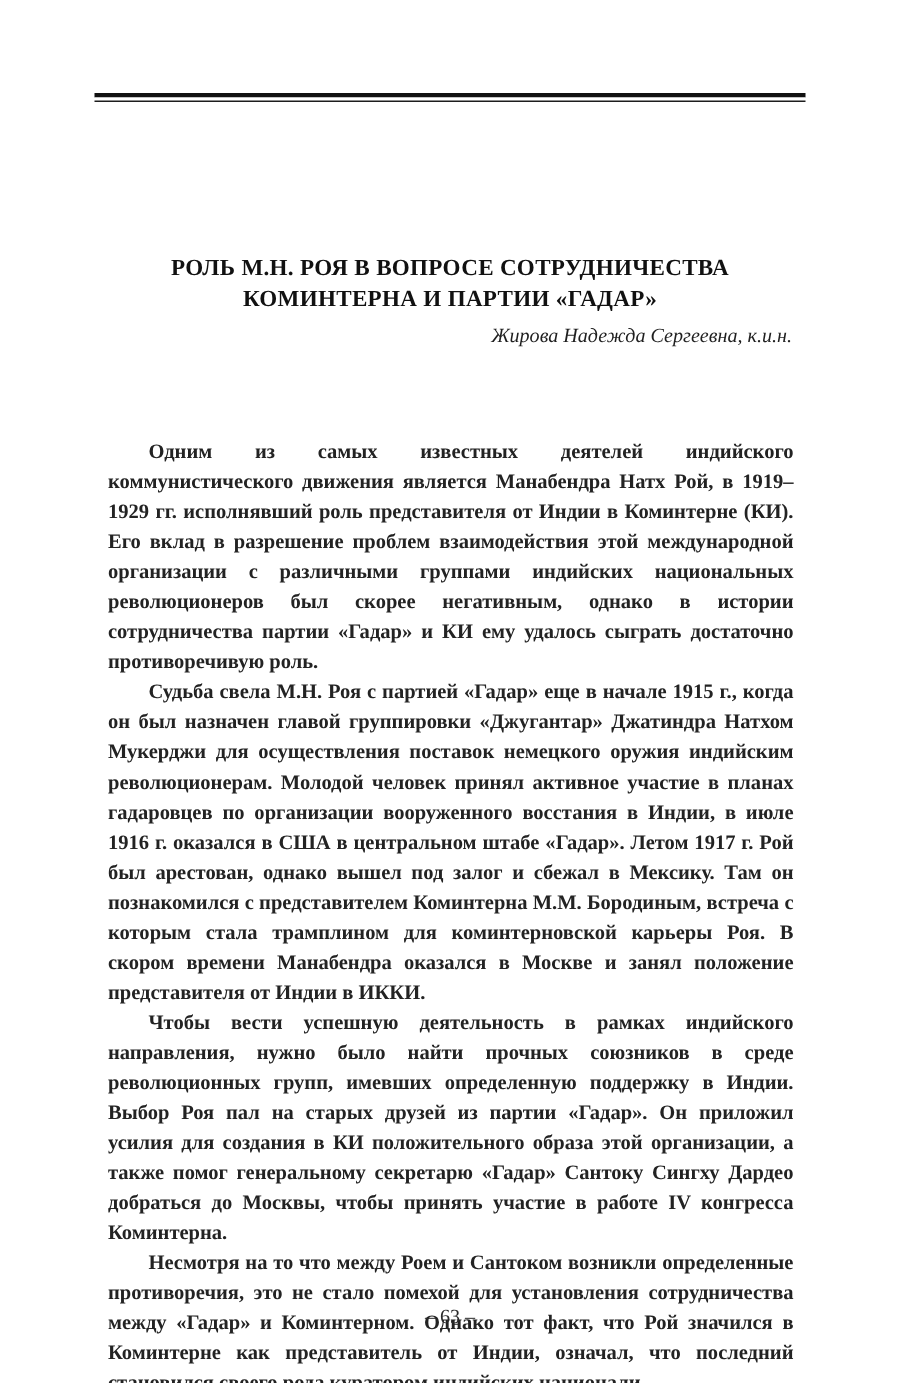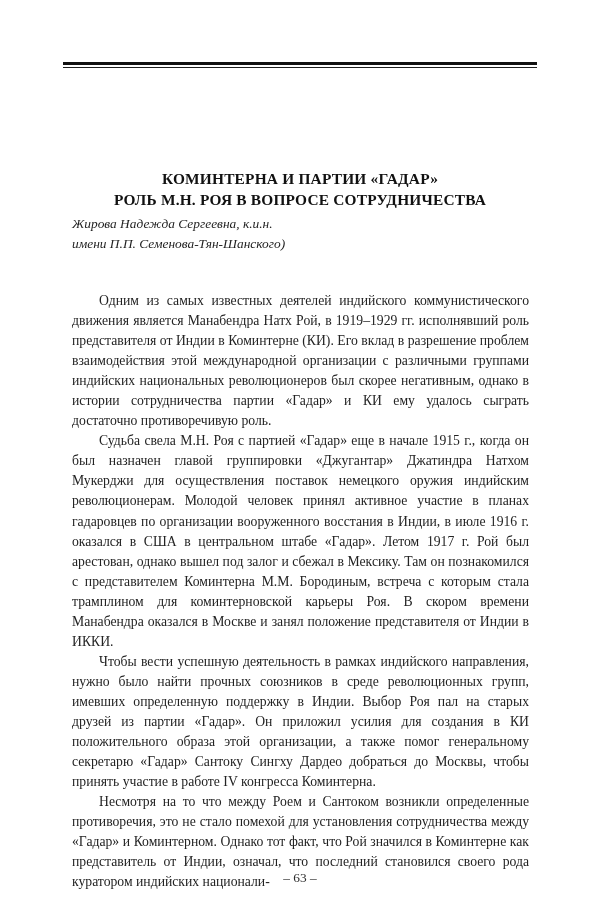--- a/index.html
+++ b/index.html
@@ -60,21 +60,21 @@
     display: block;
     white-space: nowrap;
   }
 
   
   .author-block {
     position: absolute;
     left: 72px;
     top: 214px;
     width: 456px;
-    text-align: left;
+    text-align: right;
     font-style: italic;
     font-size: 13.4px;
     line-height: 19.5px;
     color: #1f1f1f;
   }
   .author-block .aline {
     display: block;
     white-space: nowrap;
   }
 
@@ -87,20 +87,21 @@
     font-size: 13.7px;
     line-height: 20.05px;
     text-align: justify;
     text-justify: inter-word;
     color: #232323;
   }
   .body-text p {
     margin: 0;
     text-indent: 27px;
     hyphens: manual;
+    font-weight: bold;
   }
 
   
   .folio {
     position: absolute;
     left: 0;
     top: 870px;
     width: 600px;
     text-align: center;
     font-size: 13.4px;
@@ -113,27 +114,26 @@
 
 <div class="page">
 
   <div class="rule-block">
     <div class="rule-thick"></div>
     <div class="rule-gap"></div>
     <div class="rule-thin"></div>
   </div>
 
   <h1 class="title">
+    <span class="tline">РОЛЬ М.Н. РОЯ В ВОПРОСЕ СОТРУДНИЧЕСТВА</span>
     <span class="tline">КОМИНТЕРНА И ПАРТИИ «ГАДАР»</span>
-    <span class="tline">РОЛЬ М.Н. РОЯ В ВОПРОСЕ СОТРУДНИЧЕСТВА</span>
   </h1>
 
   <div class="author-block">
     <span class="aline">Жирова Надежда Сергеевна, к.и.н.</span>
-    <span class="aline">имени П.П. Семенова-Тян-Шанского)</span>
   </div>
 
   <div class="body-text">
     <p>Одним из самых известных деятелей индийского коммунистического движения является Манабендра Натх Рой, в 1919–1929 гг. исполнявший роль представителя от Индии в Коминтерне (КИ). Его вклад в разрешение проблем взаимодействия этой международной организации с различными группами индийских национальных революционеров был скорее негативным, однако в истории сотрудничества партии «Гадар» и КИ ему удалось сыграть достаточно противоречивую роль.</p>
     <p>Судьба свела М.Н. Роя с партией «Гадар» еще в начале 1915 г., когда он был назначен главой группировки «Джугантар» Джатиндра Натхом Мукерджи для осуществления поставок немецкого оружия индийским революционерам. Молодой человек принял активное участие в планах гадаровцев по организации вооруженного восстания в Индии, в июле 1916 г. оказался в США в центральном штабе «Гадар». Летом 1917 г. Рой был арестован, однако вышел под залог и сбежал в Мексику. Там он познакомился с представителем Коминтерна М.М. Бородиным, встреча с которым стала трамплином для коминтерновской карьеры Роя. В скором времени Манабендра оказался в Москве и занял положение представителя от Индии в ИККИ.</p>
     <p>Чтобы вести успешную деятельность в рамках индийского направления, нужно было найти прочных союзников в среде революционных групп, имевших определенную поддержку в Индии. Выбор Роя пал на старых друзей из партии «Гадар». Он приложил усилия для создания в КИ положительного образа этой организации, а также помог генеральному секретарю «Гадар» Сантоку Сингху Дардео добраться до Москвы, чтобы принять участие в работе IV конгресса Коминтерна.</p>
     <p>Несмотря на то что между Роем и Сантоком возникли определенные противоречия, это не стало помехой для установления сотрудничества между «Гадар» и Коминтерном. Однако тот факт, что Рой значился в Коминтерне как представитель от Индии, означал, что последний становился своего рода куратором индийских национали-</p>
   </div>
 
   <div class="folio">– 63 –</div>

